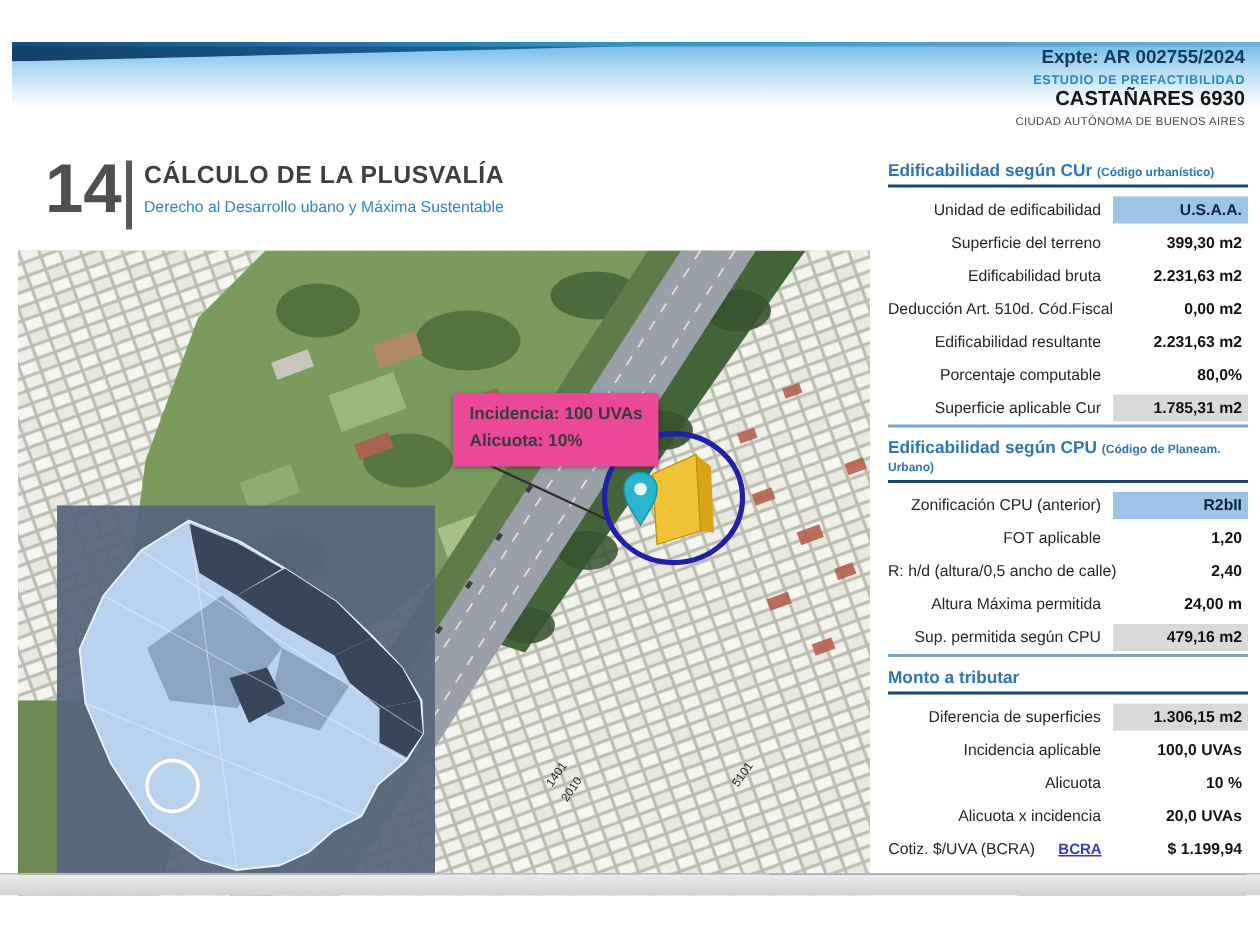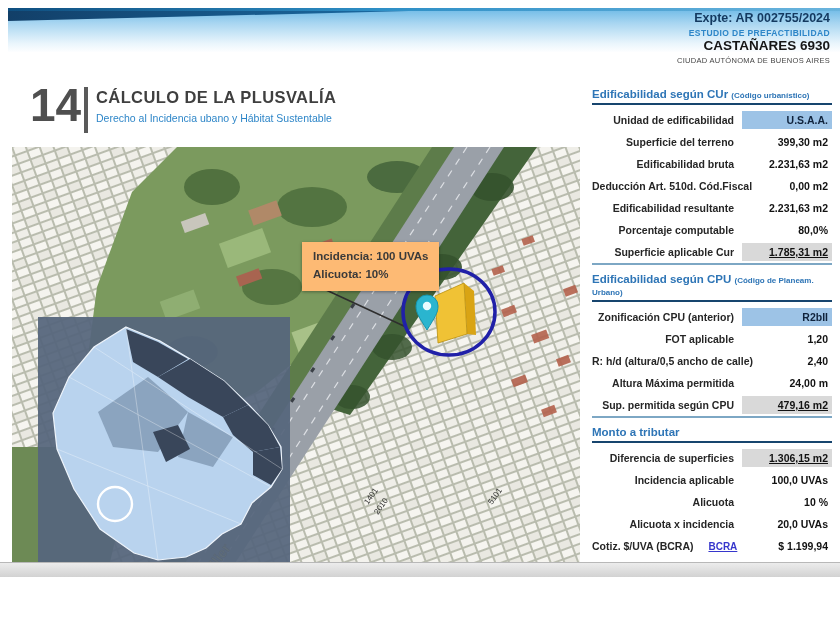--- a/index.html
+++ b/index.html
@@ -1,17 +1,17 @@
 <!DOCTYPE html>
 <html><head>
 <meta charset="utf-8">
 <style>
   html,body{margin:0;padding:0;background:#fff;}
   .page{position:relative;width:840px;height:577px;background:#ffffff;overflow:hidden;
-        font-family:"Liberation Sans", sans-serif;}
+        font-family:"Liberation Sans", sans-serif;margin-top:20px;}
 
   
   .band{position:absolute;left:8px;top:8px;right:0;height:44px;
         background:linear-gradient(180deg,#6cb9e6 0%,#a9d6f1 35%,#e9f5fc 80%,#fdfeff 100%);}
   .band-stripe{position:absolute;left:8px;top:8px;right:0;height:3px;
         background:linear-gradient(90deg,#0f4f80,#2e8fc6 45%,#6ab4dd);}
   .band-wedge{position:absolute;left:8px;top:8px;width:430px;height:13px;
         background:linear-gradient(90deg,#123f68,#1b6fa8);
         clip-path:polygon(0 0,100% 0,100% 18%,0 100%);}
 
@@ -22,38 +22,38 @@
 
   
   .big-num{position:absolute;left:30px;top:82px;font-size:46px;font-weight:bold;color:#4f4f4f;line-height:1;}
   .title-bar{position:absolute;left:84px;top:87px;width:4px;height:46px;background:#5a5a5a;}
   .doc-title{position:absolute;left:96px;top:88px;font-size:16.5px;font-weight:bold;color:#3f3f3f;letter-spacing:.4px;}
   .doc-sub{position:absolute;left:96px;top:112px;font-size:10.5px;color:#2e86c8;}
 
   
   .map{position:absolute;left:12px;top:147px;width:568px;height:441px;overflow:hidden;background:#cfd3c4;}
   .map svg{display:block;}
-  .tooltip{position:absolute;left:290px;top:95px;background:#fdba74;padding:6px 11px 7px 11px;
+  .tooltip{position:absolute;left:290px;top:95px;background:#ec4899;padding:6px 11px 7px 11px;
            box-shadow:0 1px 3px rgba(0,0,0,.35);font-size:11.5px;font-weight:600;color:#3a3a3a;line-height:1.55;white-space:nowrap;}
   .inset{position:absolute;left:26px;top:170px;width:252px;height:247px;background:rgba(86,102,124,.94);}
 
   
   .panel{position:absolute;left:592px;top:86px;width:240px;}
   .section{margin-bottom:6px;border-bottom:2px solid #7da7c4;padding-bottom:0;}
   .section.last{border-bottom:none;padding-bottom:0;}
   .sec-head{font-size:11.5px;font-weight:bold;color:#2e75b6;padding:2px 0 3px 0;
             border-bottom:2px solid #17456e;margin-bottom:4px;}
   .sec-note{font-size:8px;font-weight:bold;color:#2e75b6;}
   .row{display:flex;align-items:center;height:22px;}
-  .row .lbl{flex:1;text-align:right;font-size:10.5px;color:#262626;padding-right:8px;white-space:nowrap;font-weight:bold;}
+  .row .lbl{flex:1;text-align:right;font-size:10.5px;color:#262626;padding-right:8px;white-space:nowrap;}
   .row .lnk{width:44px;text-align:center;font-size:10px;color:#3636cc;text-decoration:underline;font-weight:bold;}
   .row .val{width:90px;text-align:right;font-size:10.5px;font-weight:bold;color:#121212;
             padding:3px 4px 3px 0;box-sizing:border-box;}
   .val.blue{background:#9dc3e6;color:#10233c;}
-  .val.gray{background:#d9d9d9;text-decoration:underline;}
+  .val.gray{background:#d9d9d9;}
   .total-line{position:absolute;left:513px;top:562px;width:318px;height:2px;background:#2e75b6;}
   .total-bar{position:absolute;left:678px;top:564px;width:153px;height:22px;background:#1b6ec2;
              display:flex;align-items:flex-start;justify-content:flex-end;gap:9px;padding-right:6px;box-sizing:border-box;}
   .total-bar span{color:#ffffff;font-size:11.5px;font-weight:bold;}
 
   
   .bottom-bar{position:absolute;left:0;right:0;bottom:0;height:14px;
               background:linear-gradient(180deg,#ececec,#d2d2d2);border-top:1px solid #b8b8b8;}
 </style>
 </head>
@@ -65,21 +65,21 @@
   <div class="band-wedge"></div>
   <div class="band-stripe"></div>
   <div class="hdr-expte">Expte: AR 002755/2024</div>
   <div class="hdr-study">ESTUDIO DE PREFACTIBILIDAD</div>
   <div class="hdr-addr">CASTAÑARES 6930</div>
   <div class="hdr-city">CIUDAD AUTÓNOMA DE BUENOS AIRES</div>
 
   <div class="big-num">14</div>
   <div class="title-bar"></div>
   <div class="doc-title">CÁLCULO DE LA PLUSVALÍA</div>
-  <div class="doc-sub">Derecho al Incidencia ubano y Hábitat Sustentable</div>
+  <div class="doc-sub">Derecho al Desarrollo ubano y Máxima Sustentable</div>
 
   <div class="map">
     <svg width="568" height="441" viewBox="0 0 568 441">
       <defs>
         <pattern id="city" width="26" height="18" patternUnits="userSpaceOnUse" patternTransform="rotate(-20)">
           <rect width="26" height="18" fill="#b9bcae"></rect>
           <rect x="1" y="1" width="11" height="7" fill="#f4f3ee"></rect>
           <rect x="14" y="1" width="11" height="7" fill="#e9e8e1"></rect>
           <rect x="1" y="10" width="11" height="7" fill="#efeee8"></rect>
           <rect x="14" y="10" width="11" height="7" fill="#f6f5f0"></rect>

